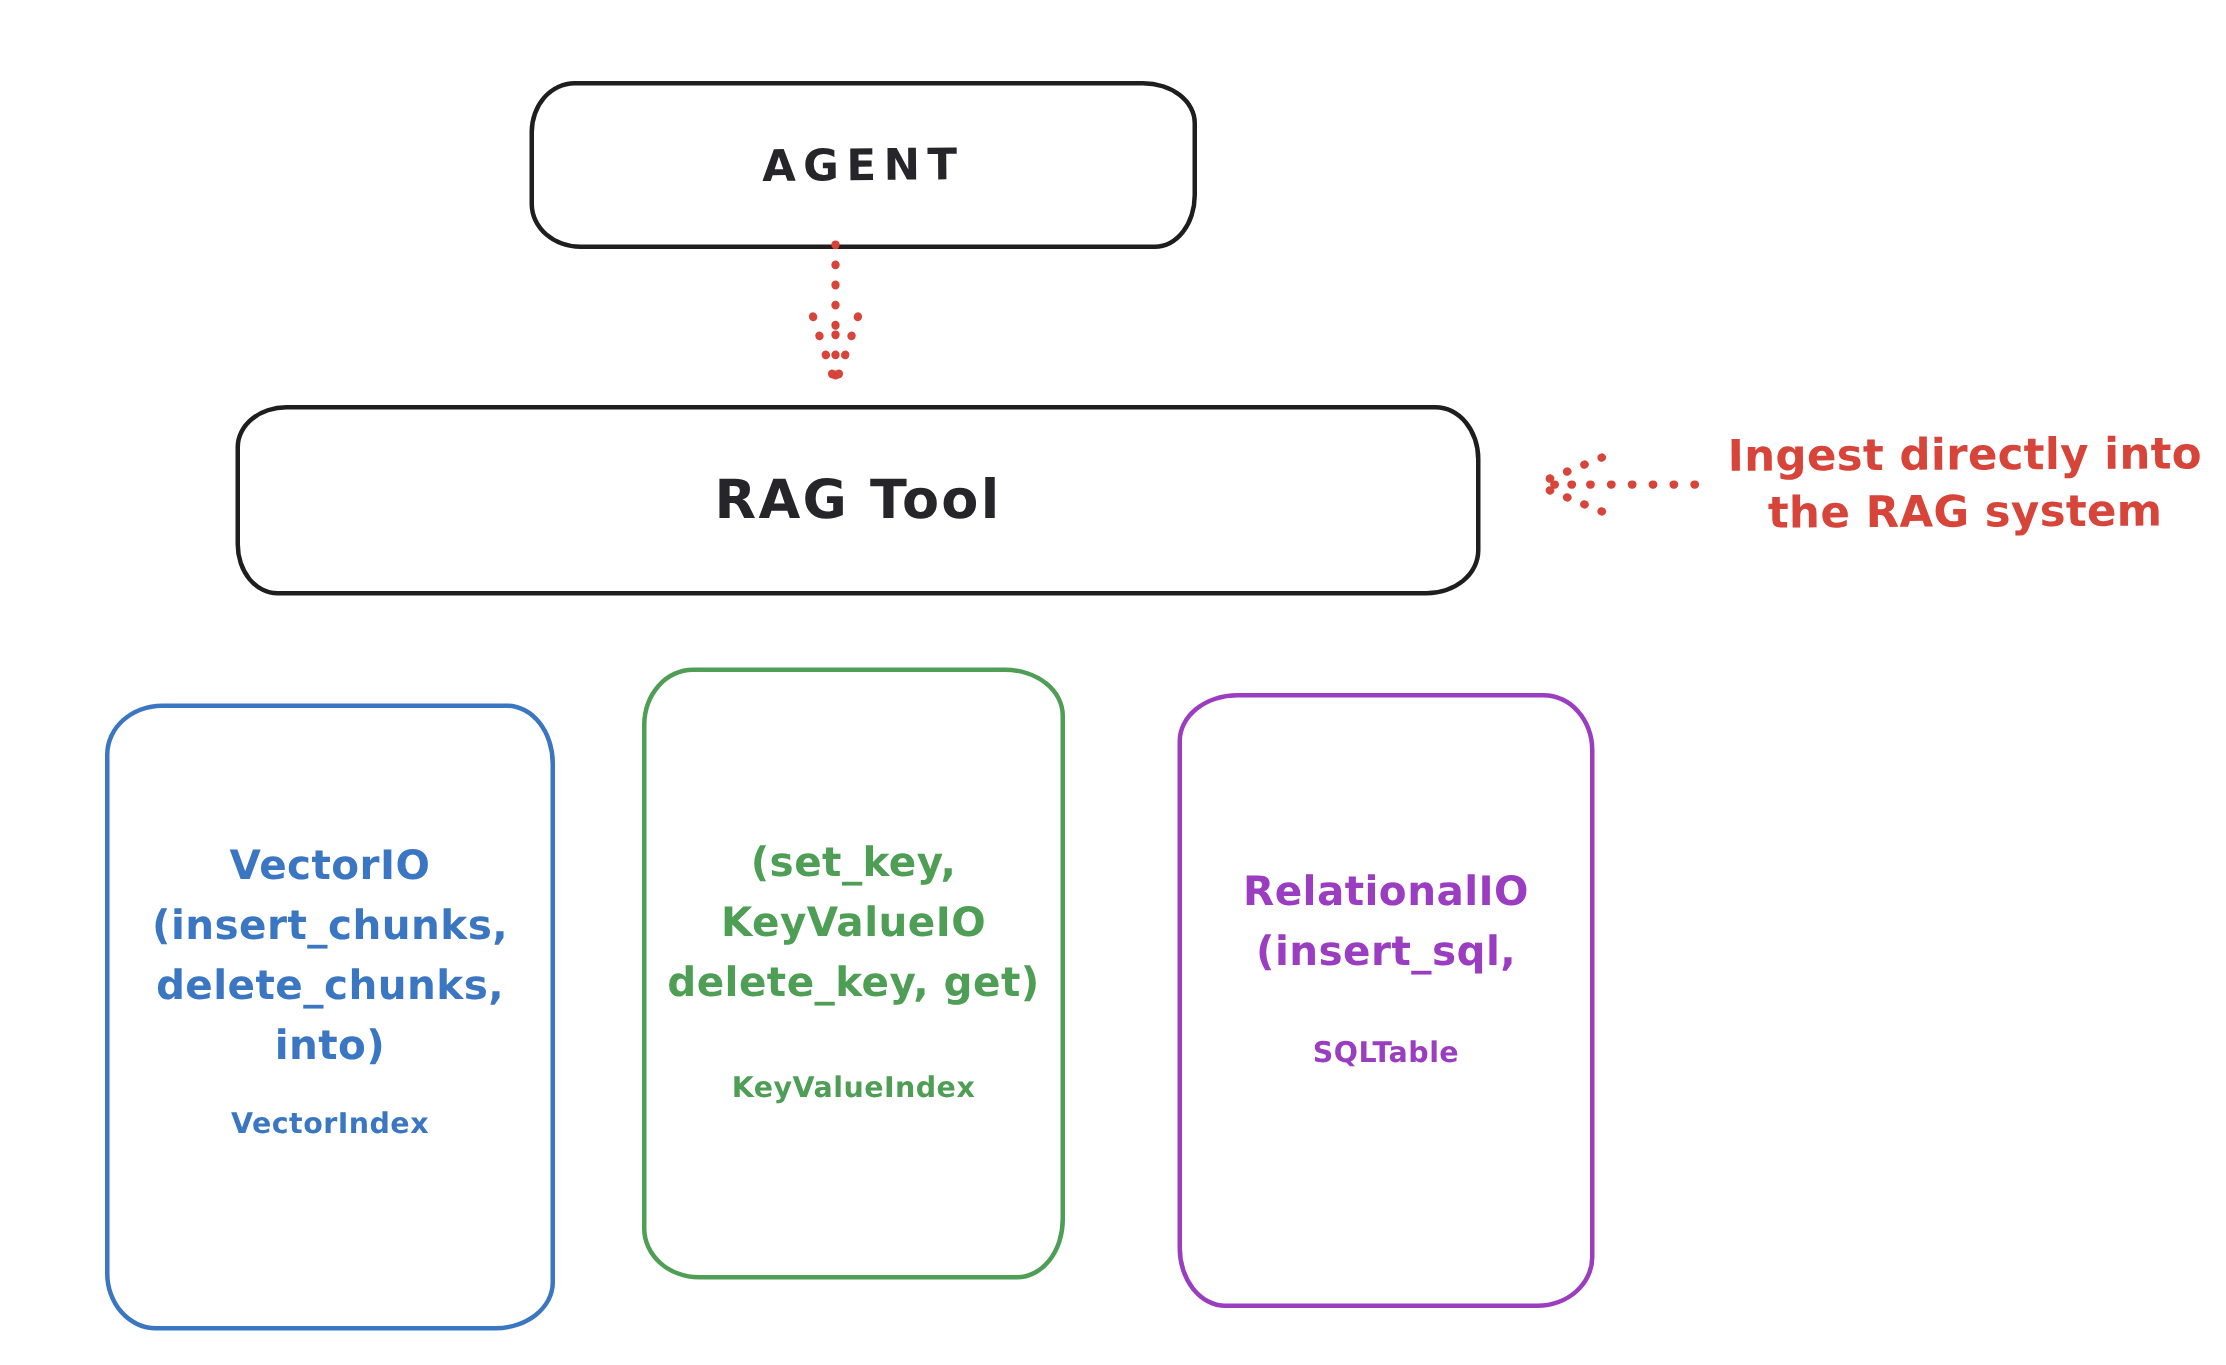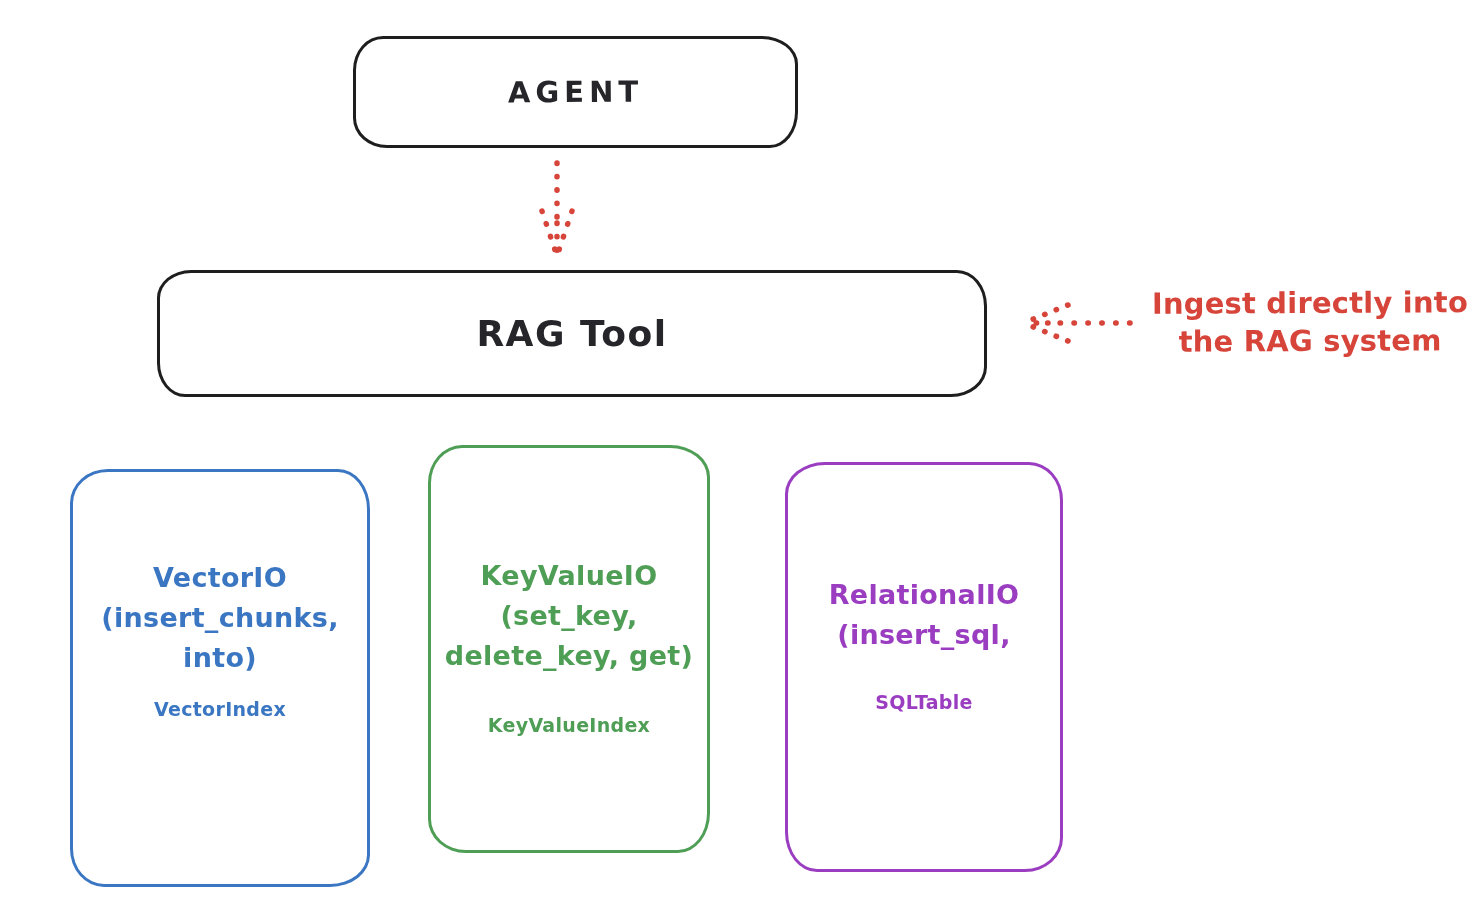--- a/index.html
+++ b/index.html
@@ -19,21 +19,21 @@
   .node {
     position: absolute;
     box-sizing: border-box;
     background: #ffffff;
     border: 3.5px solid #1e1e1e;
     display: flex;
     align-items: center;
     justify-content: center;
   }
   .agent-box {
-    left: 353px; top: 36px;
+    left: 353px; top: 54px;
     width: 445px; height: 112px;
     border-radius: 30px 36px 28px 34px / 34px 28px 36px 30px;
   }
   .agent-label {
     font-size: 29px;
     font-weight: bold;
     letter-spacing: 5px;
     color: #26252a;
     transform: rotate(-0.5deg);
   }
@@ -144,29 +144,30 @@
 
   <div class="ingest-note" style="color: rgb(214, 68, 58);">
     <div>Ingest directly into</div>
     <div>the RAG system</div>
   </div>
 
   <div class="backend-box b-vector" style="color: rgb(58, 118, 194); border-color: rgb(58, 118, 194);">
     <div class="backend-lines">
       <div>VectorIO</div>
       <div>(insert_chunks,</div>
+      <div>delete_chunks,</div>
       <div>into)</div>
     </div>
     <div class="backend-index">VectorIndex</div>
   </div>
 
   <div class="backend-box b-keyvalue" style="color: rgb(79, 158, 86); border-color: rgb(79, 158, 86);">
     <div class="backend-lines">
+      <div>(set_key,</div>
       <div>KeyValueIO</div>
-      <div>(set_key,</div>
       <div>delete_key, get)</div>
     </div>
     <div class="backend-index">KeyValueIndex</div>
   </div>
 
   <div class="backend-box b-relational" style="color: rgb(154, 61, 193); border-color: rgb(154, 61, 193);">
     <div class="backend-lines">
       <div>RelationalIO</div>
       <div>(insert_sql,</div>
     </div>

